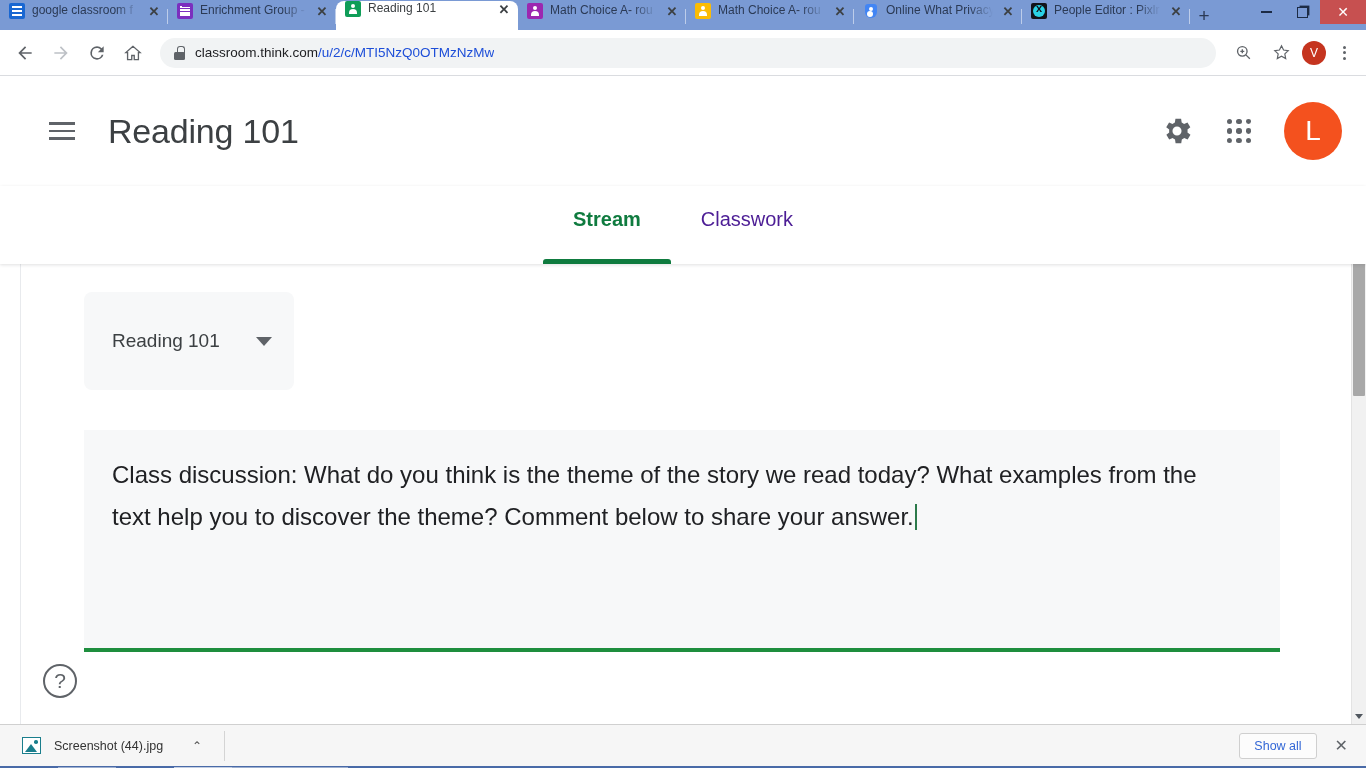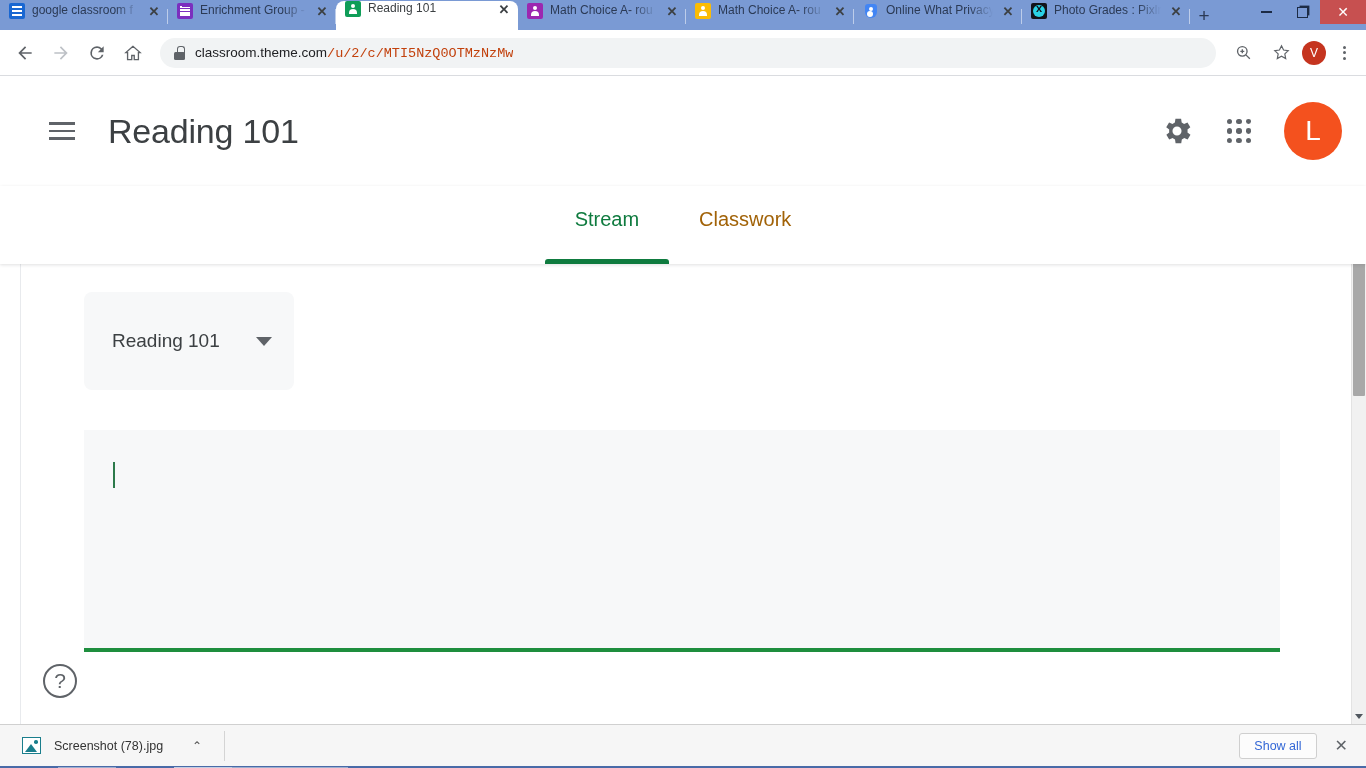--- a/index.html
+++ b/index.html
@@ -155,21 +155,21 @@
   .lock::before {
     content:""; position:absolute; bottom:0; left:0;
     width:11px; height:8px; background:#5f6368; border-radius:1.5px;
   }
   .lock::after {
     content:""; position:absolute; top:0; left:2.5px;
     width:6px; height:7px; border:1.6px solid #5f6368;
     border-bottom:none; border-radius:3px 3px 0 0;
   }
   .url { font-size: 13.5px; color: #202124; white-space: nowrap; overflow: hidden; }
-  .url .dim { color: #c2410c; font-family: Liberation Mono, monospace; }
+  .url .dim { color: #1d4ed8; }
   .tb-right { display: flex; align-items: center; gap: 4px; flex: 0 0 auto; }
   .avatar-v {
     width: 24px; height: 24px; border-radius: 50%;
     background: #c5341f; color: #fff;
     display: flex; align-items: center; justify-content: center;
     font-size: 12px; font-weight: 500;
   }
   .kebab {
     width: 28px; height: 28px;
     display: flex; flex-direction: column; align-items: center; justify-content: center;
@@ -214,24 +214,24 @@
   }
 
   .gc-tabs {
     height: 78px; background: #fff;
     display: flex; align-items: flex-start; justify-content: center;
     gap: 0; position: relative; z-index: 5;
     box-shadow: 0 1px 3px rgba(60,64,67,0.16);
   }
   .gc-tab {
     padding: 22px 30px 0 30px;
-    font-size: 20px; color: #a16207; font-weight: 500;
+    font-size: 20px; color: #4c1d95; font-weight: 500;
     position: relative; height: 78px;
   }
-  .gc-tab.active { color: #0f7b3f; }
+  .gc-tab.active { color: #0f7b3f; font-weight: bold; }
   .gc-tab.active::after {
     content: ""; position: absolute; left: 0; right: 0; bottom: 0;
     height: 5px; background: #0f7b3f; border-radius: 3px 3px 0 0;
   }
 
   .scroll-area { position: absolute; top: 188px; left: 0; right: 0; bottom: 0; background: #fff; }
   .feed { padding: 28px 0 0 84px; }
   .filters { display: flex; gap: 30px; }
   .filter-chip {
     background: #f7f8f9; border-radius: 8px;
@@ -384,21 +384,21 @@
 
     <div class="tab inactive">
       <span class="favicon fav-shield"></span>
       <span class="tab-title">Online What Privacy</span>
       <span class="tab-close">✕</span>
       <span class="tabsep"></span>
     </div>
 
     <div class="tab inactive">
       <span class="favicon fav-pixlr"></span>
-      <span class="tab-title">Photo Grades : Pixlr</span>
+      <span class="tab-title">People Editor : Pixlr</span>
       <span class="tab-close">✕</span>
       <span class="tabsep"></span>
     </div>
 
     <div class="newtab">+</div>
   </div>
 
   <div class="wincontrols">
     <div class="wc wc-min"></div>
     <div class="wc wc-max"></div>
@@ -423,21 +423,21 @@
       </svg>
   </div>
   <div class="navbtn">
     <svg width="20" height="20" viewBox="0 0 24 24">
         <path d="M12 4 3.5 11.5h2V20h5v-5h3v5h5v-8.5h2z" fill="none" stroke="currentColor" stroke-width="1.6"></path>
       </svg>
   </div>
 
   <div class="omnibox">
     <span class="lock"></span>
-    <span class="url"><span>classroom.theme.com</span><span class="dim">/u/2/c/MTI5NzQ0OTMzNzMw</span></span>
+    <span class="url"><span>classroom.think.com</span><span class="dim">/u/2/c/MTI5NzQ0OTMzNzMw</span></span>
   </div>
 
   <div class="tb-right">
     <div class="navbtn">
       <svg width="19" height="19" viewBox="0 0 24 24">
           <circle cx="10.5" cy="10.5" r="6" fill="none" stroke="currentColor" stroke-width="1.7"></circle>
           <path d="M15 15l5 5M8 10.5h5M10.5 8v5" stroke="currentColor" stroke-width="1.7" fill="none"></path>
         </svg>
     </div>
     <div class="navbtn">
@@ -494,42 +494,42 @@
 
     <div class="feed">
       <div class="filters">
         <div class="filter-chip">
           <span class="label">Reading 101</span>
           <span class="caret"></span>
         </div>
       </div>
 
       <div class="composer">
-        <div class="composer-text"><span class="caret-bar"></span></div>
+        <div class="composer-text"><span>Class discussion: What do you think is the theme of the story we read today? What examples from the text help you to discover the theme? Comment below to share your answer.</span><span class="caret-bar"></span></div>
       </div>
     </div>
 
     <div class="help-fab">?</div>
   </div>
 
   <div class="pg-scroll">
     <div class="up">
         <span class="arw u"></span>
       </div>
     <div class="pg-thumb"></div>
     <div class="down">
         <span class="arw d"></span>
       </div>
   </div>
 </div>
 
 <div class="downloadbar">
   <div class="dl-item">
     <span class="dl-thumb"></span>
-    <span class="dl-name">Screenshot (78).jpg</span>
+    <span class="dl-name">Screenshot (44).jpg</span>
     <span class="dl-caret">⌃</span>
   </div>
   <div class="dl-spacer"></div>
   <div class="showall">Show all</div>
   <div class="dl-close">✕</div>
 </div>
 
 <div class="taskbar">
   <div class="tb-icons">
     <div class="tbi"></div>

